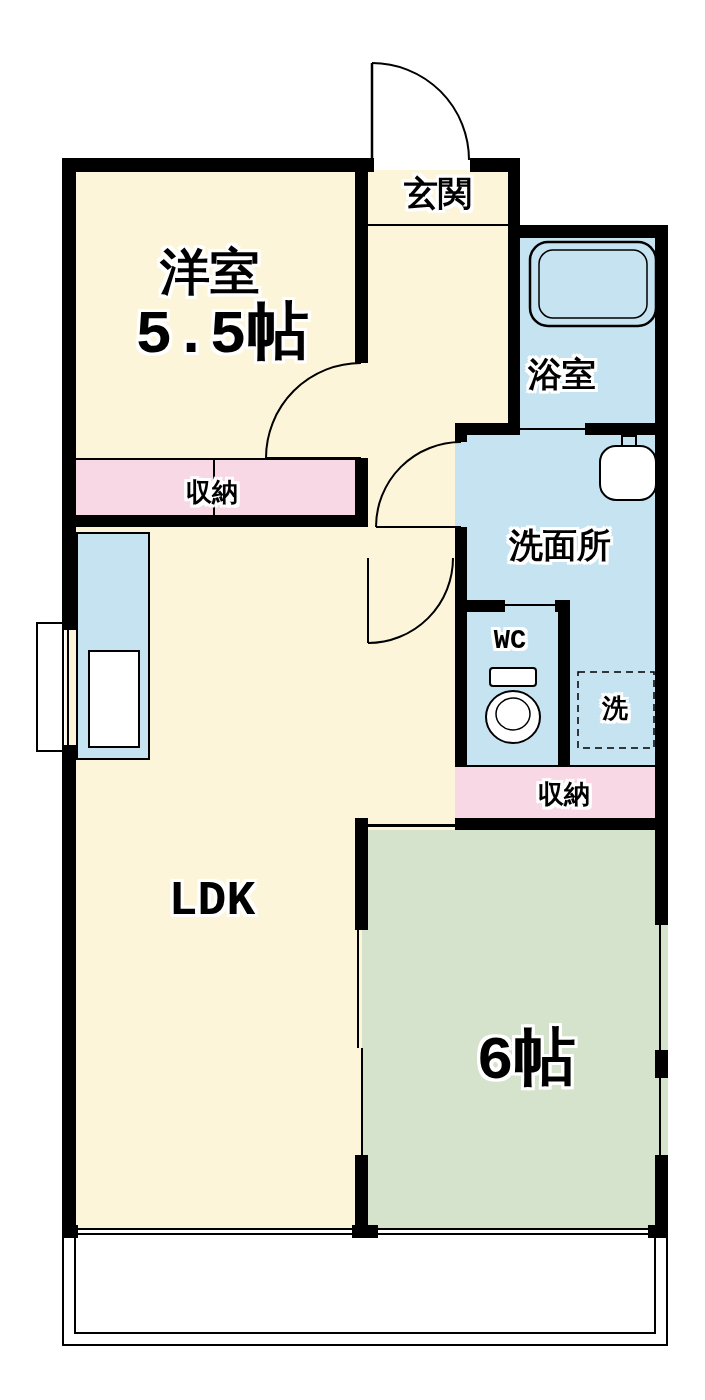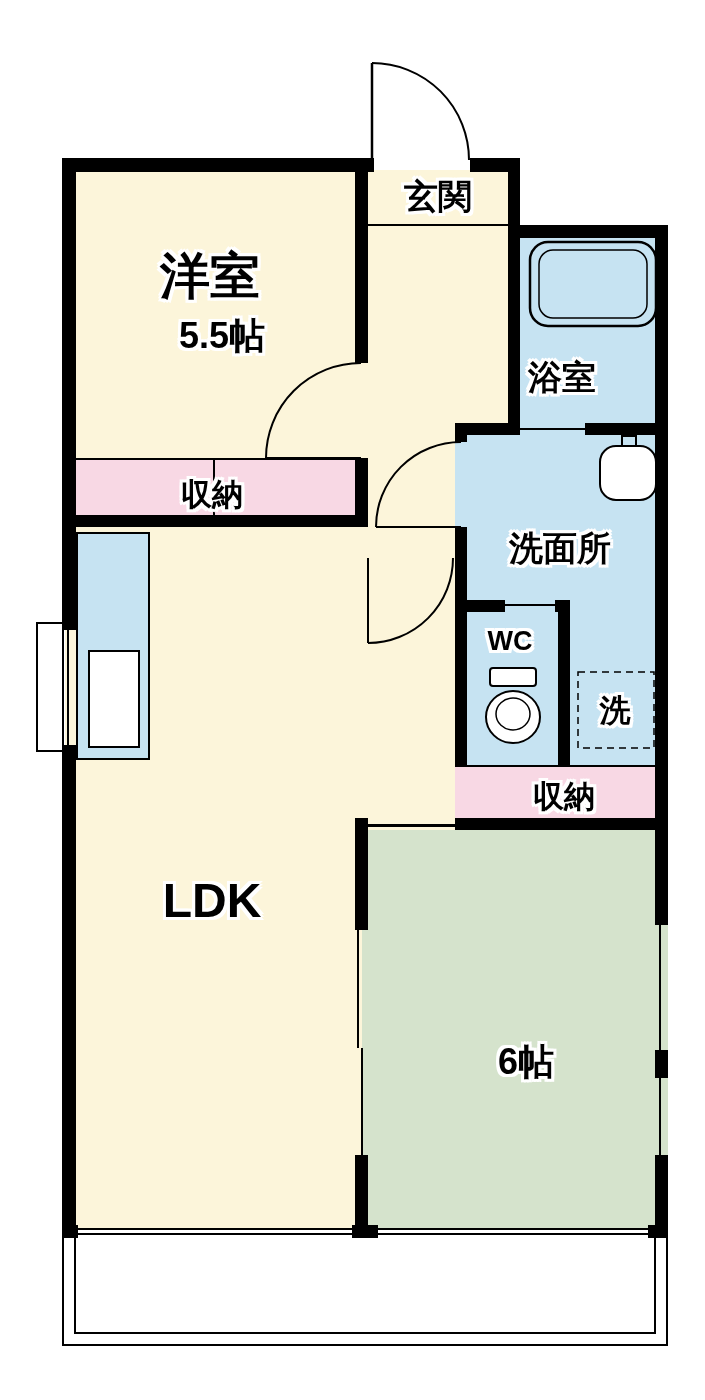--- a/index.html
+++ b/index.html
@@ -1,18 +1,18 @@
 <!DOCTYPE html>
 <html style="--room-cream: #fcf5da; --water-blue: #c6e3f2; --storage-pink: #f8d8e4; --tatami-green: #d5e3cc; --wall-black: #000000;"><head>
 <meta charset="utf-8">
 <style>
   html,body{margin:0;padding:0;background:#fff;}
   .plan{
     position:relative;width:676px;height:1400px;background:#fff;overflow:hidden;
-    font-family:Liberation Sans, sans-serif;
+    font-family:Liberation Mono, monospace;
   }
   .plan *{box-sizing:border-box;}
   .room{position:absolute;}
   .cream{background:var(--room-cream,#fcf5da);}
   .blue{background:var(--water-blue,#c6e3f2);}
   .pink{background:var(--storage-pink,#f8d8e4);}
   .green{background:var(--tatami-green,#d5e3cc);}
   .wall{position:absolute;background:var(--wall-black,#000);}
   .tline{position:absolute;background:var(--wall-black,#000);}
   .bay{position:absolute;border:2px solid #000;background:#fff;}
@@ -21,25 +21,25 @@
   .kitchen{position:absolute;border:2px solid #000;background:var(--water-blue,#c6e3f2);}
   .kitchen-sink{position:absolute;border:2px solid #000;background:#fff;}
   svg.overlay{position:absolute;left:0;top:0;}
   .label{
     position:absolute;transform:translate(-50%,-50%);
     font-weight:bold;color:#000;white-space:nowrap;line-height:1;
     text-shadow:-3px -3px 0 #fff,0 -3px 0 #fff,3px -3px 0 #fff,
                 -3px 0 0 #fff,3px 0 0 #fff,
                 -3px 3px 0 #fff,0 3px 0 #fff,3px 3px 0 #fff;
   }
-  .sz-sm{font-size:31px;}
+  .sz-sm{font-size:26px;}
   .sz-md{font-size:34px;}
   .sz-wc{font-size:27px;}
   .sz-room{font-size:50px;}
-  .sz-room2{font-size:36px;}
+  .sz-room2{font-size:62px;}
   .sz-ldk{font-size:48px;}
   .sz-ldk2{font-size:50px;}
 </style>
 </head>
 <body>
 
 <div class="plan">
 
   <div class="room cream" style="left:65px;top:170px;width:443px;height:365px"></div>
   <div class="room cream" style="left:65px;top:518px;width:390px;height:712px"></div>

